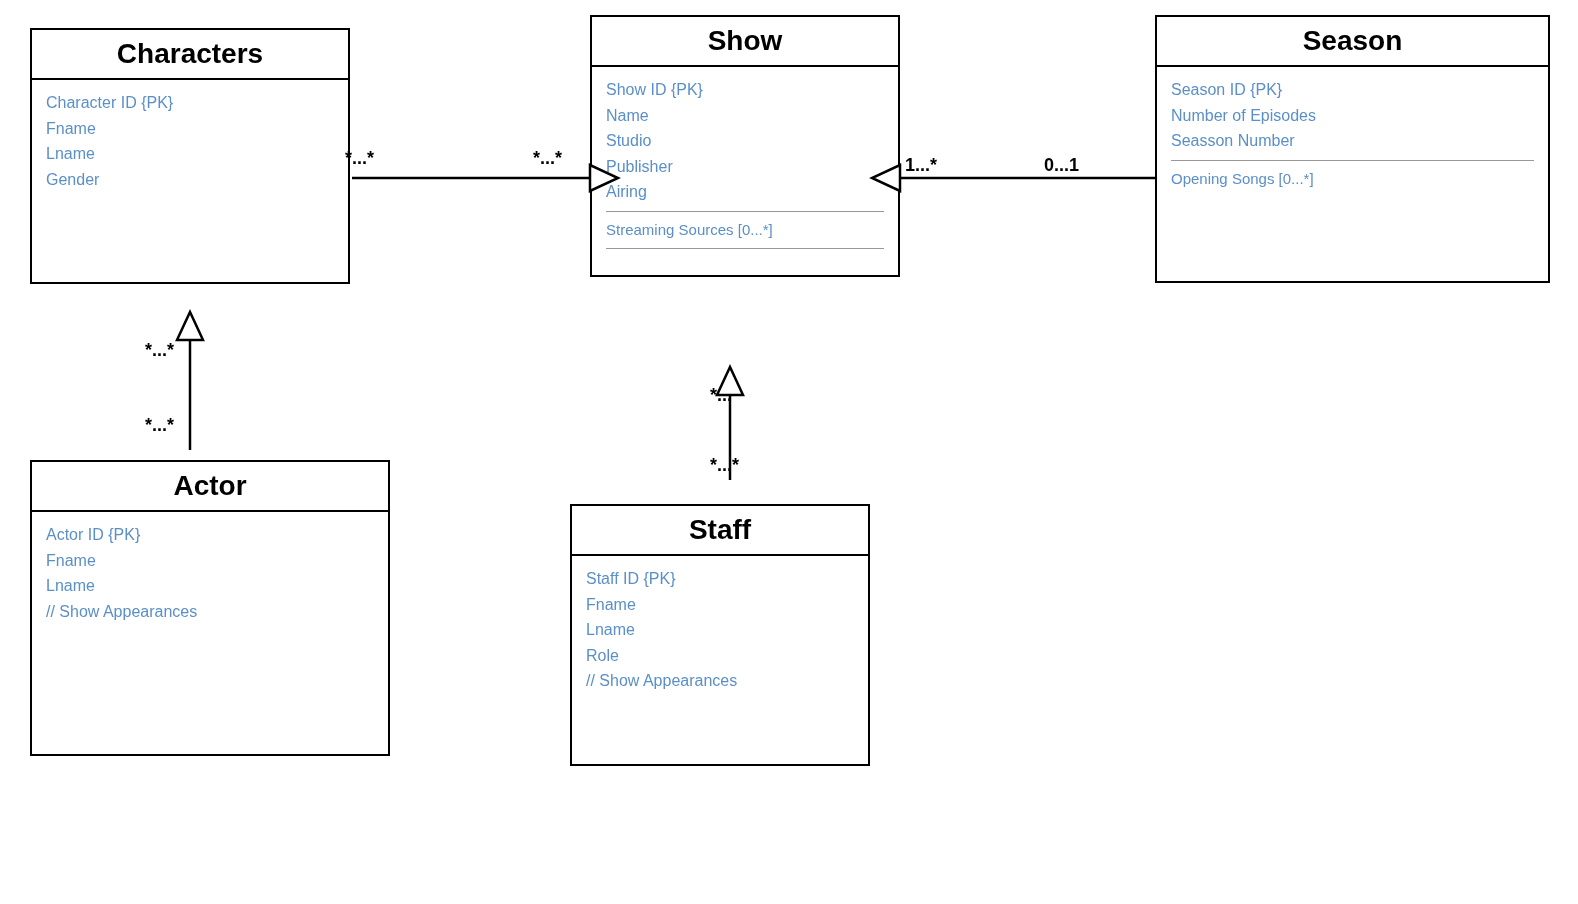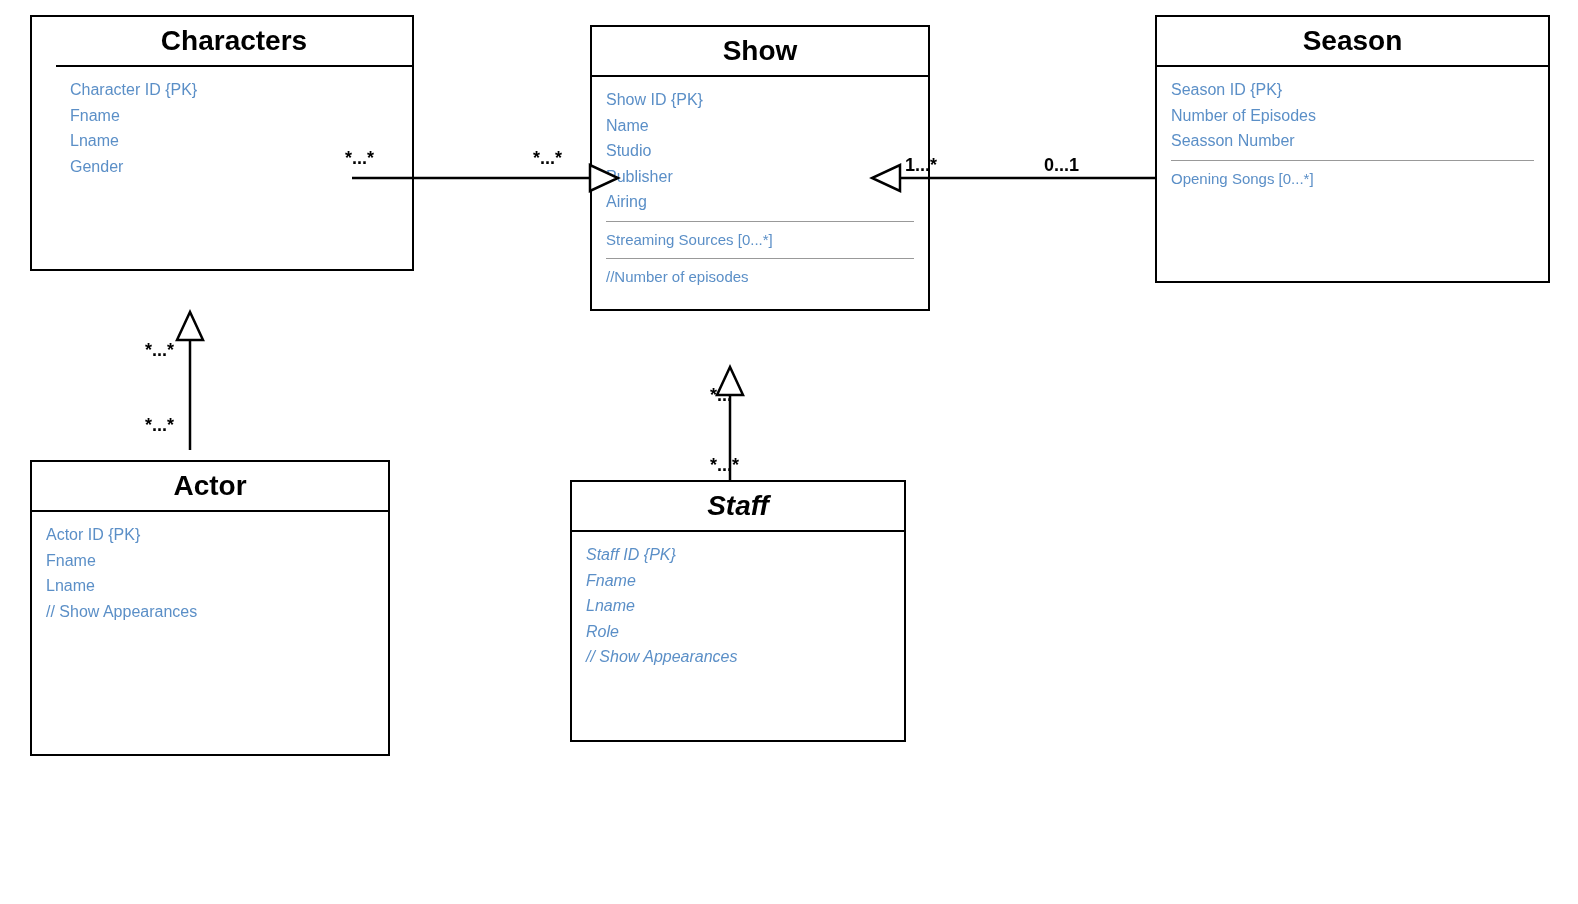--- a/index.html
+++ b/index.html
@@ -63,47 +63,46 @@
       top: 0;
       left: 0;
       width: 1578px;
       height: 904px;
       pointer-events: none;
     }
   </style>
 </head>
 <body>
 
-<div class="uml-box" style="left: 30px; top: 15px; width: 384px; padding-left: 24px;">
+<div class="uml-box" style="left: 30px; top: 28px; width: 320px;">
   <div class="uml-header">
     <span>Characters</span>
   </div>
   <div class="uml-body">
     <p>Character ID  {PK}</p>
     <p>Fname</p>
     <p>Lname</p>
     <p>Gender</p>
     <div style="height: 80px;"></div>
   </div>
 </div>
 
-<div class="uml-box" style="left: 590px; top: 25px; width: 340px;">
+<div class="uml-box" style="left: 590px; top: 15px; width: 310px;">
   <div class="uml-header">
     <span>Show</span>
   </div>
   <div class="uml-body">
     <p>Show ID  {PK}</p>
     <p>Name</p>
     <p>Studio</p>
     <p>Publisher</p>
     <p>Airing</p>
     <div class="section-sep"></div>
     <p class="small-text">Streaming Sources  [0...*]</p>
     <div class="section-sep"></div>
-    <p class="small-text">//Number of episodes</p>
     <div style="height: 10px;"></div>
   </div>
 </div>
 
 <div class="uml-box" style="left: 1155px; top: 15px; width: 395px;">
   <div class="uml-header">
     <span>Season</span>
   </div>
   <div class="uml-body">
     <p>Season ID  {PK}</p>
@@ -121,21 +120,21 @@
   </div>
   <div class="uml-body">
     <p>Actor ID  {PK}</p>
     <p>Fname</p>
     <p>Lname</p>
     <p>//  Show Appearances</p>
     <div style="height: 120px;"></div>
   </div>
 </div>
 
-<div class="uml-box" style="left: 570px; top: 480px; width: 336px; font-style: italic;">
+<div class="uml-box" style="left: 570px; top: 504px; width: 300px;">
   <div class="uml-header">
     <span>Staff</span>
   </div>
   <div class="uml-body">
     <p>Staff ID  {PK}</p>
     <p>Fname</p>
     <p>Lname</p>
     <p>Role</p>
     <p>//  Show Appearances</p>
     <div style="height: 60px;"></div>

